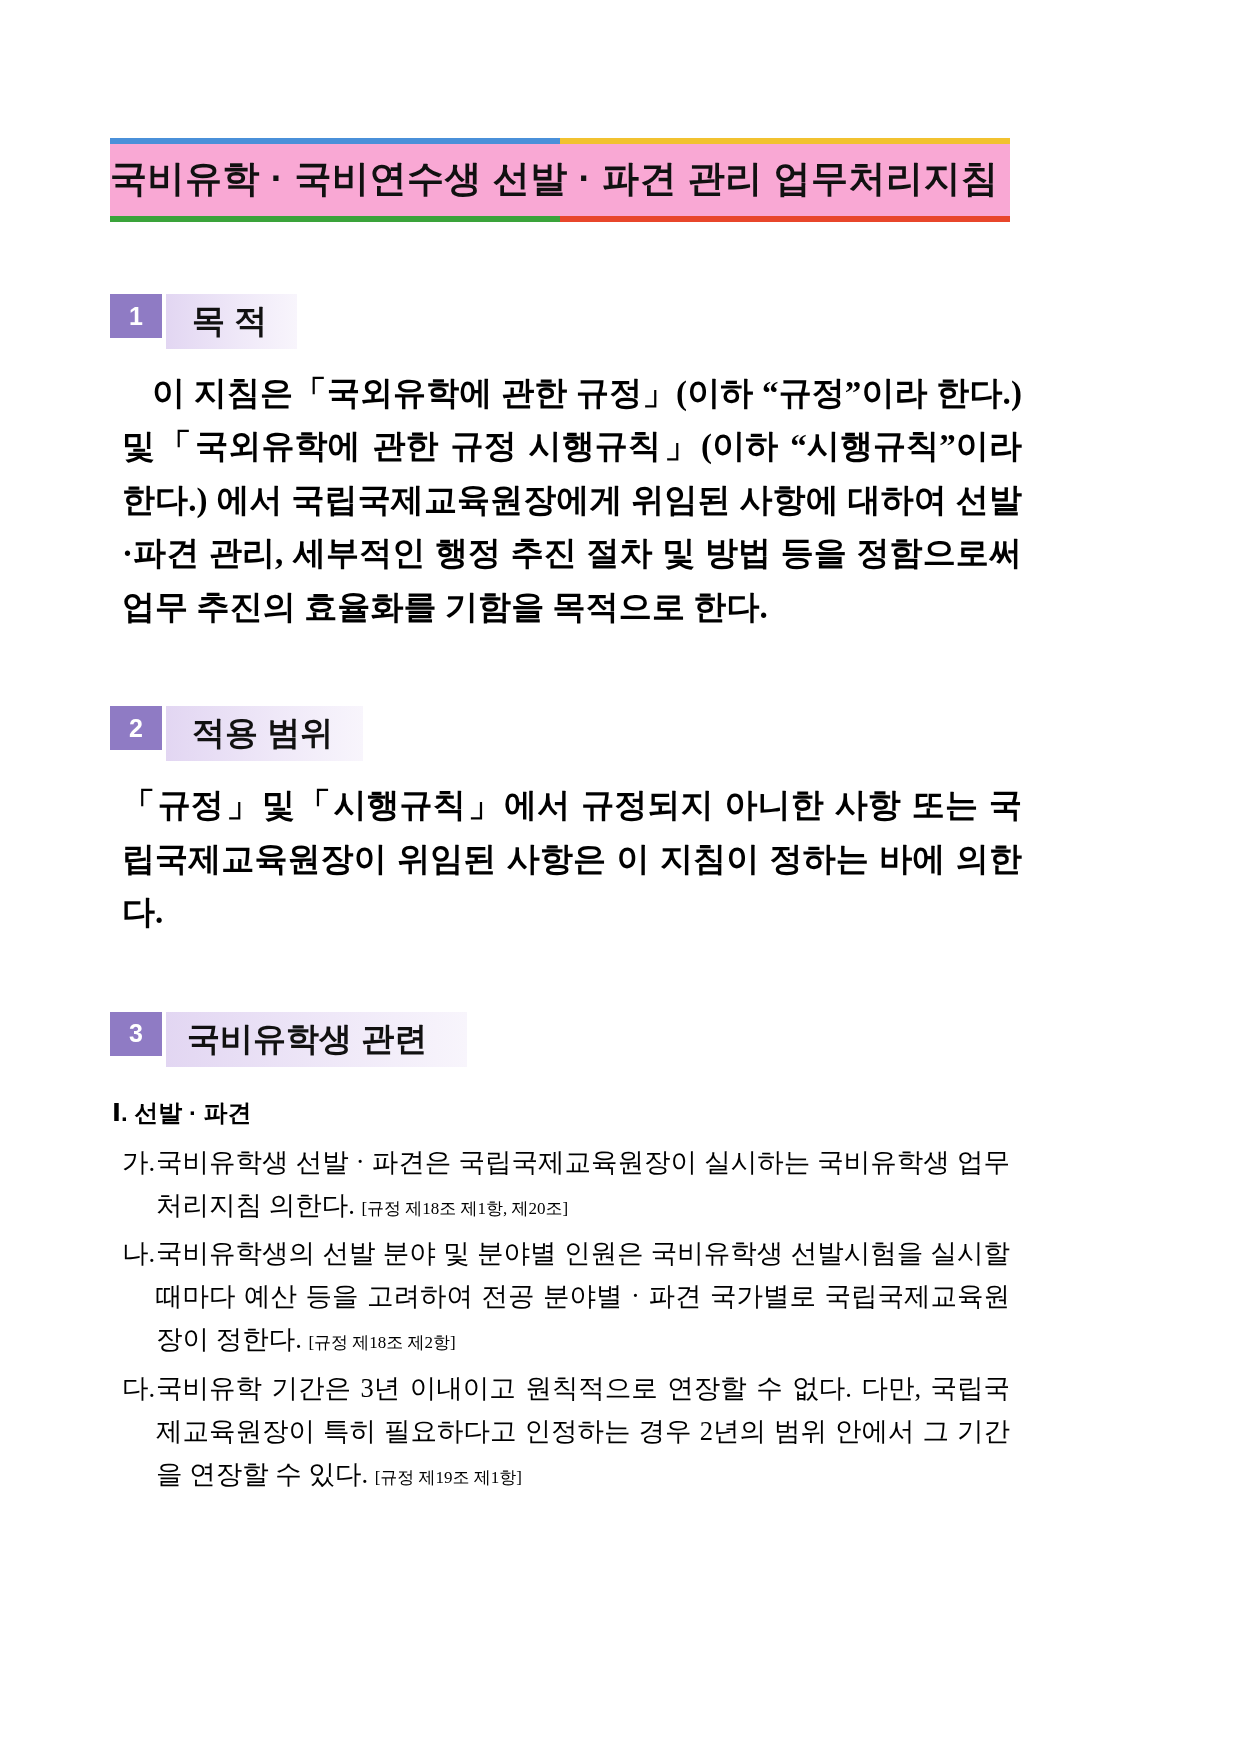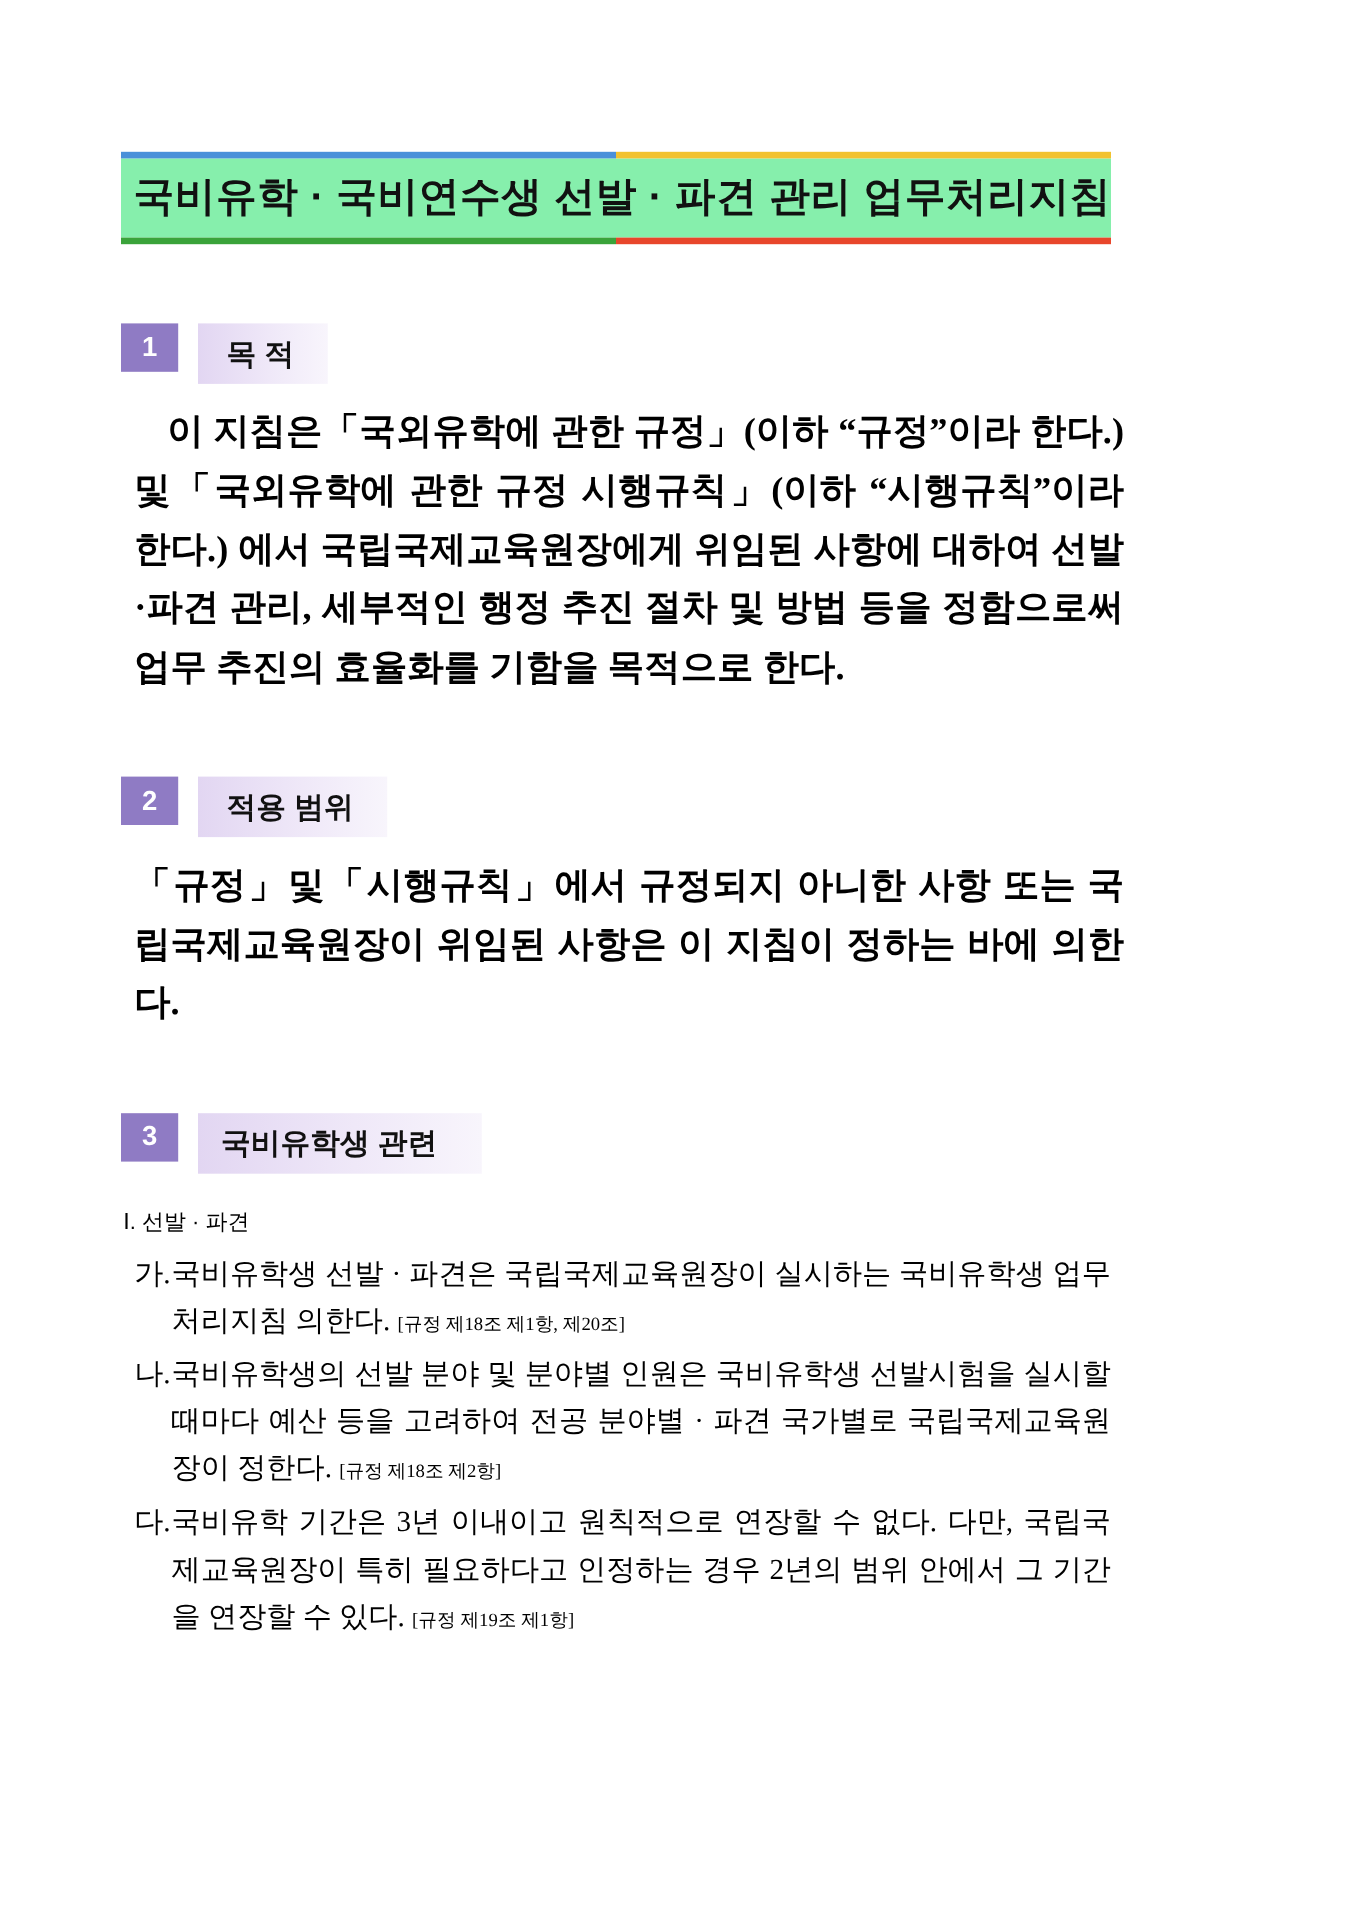--- a/index.html
+++ b/index.html
@@ -35,24 +35,24 @@
   }
   .title-rule.top .seg1 { background: #4a90d9; }
   .title-rule.top .seg2 { background: #f2c230; }
   .title-rule.bottom .seg1 { background: #3aa33a; }
   .title-rule.bottom .seg2 { background: #e8462b; }
   .title-rule .seg1 { width: 50%; }
   .title-rule .seg2 { width: 50%; }
 
   .title-bar {
     width: 900px;
-    background: #86efac;
+    background: #f9a8d4;
     box-sizing: border-box;
     padding: 10px 0 12px 0;
-    text-align: right;
+    text-align: left;
   }
   .title-text {
     font-family: "Liberation Sans", "DejaVu Sans", sans-serif;
     font-weight: bold;
     font-size: 37px;
     letter-spacing: 0.5px;
     color: #111111;
     white-space: nowrap;
   }
 
@@ -75,24 +75,24 @@
     align-items: center;
     justify-content: center;
     flex: none;
   }
   .section-label {
     height: 55px;
     background: linear-gradient(to right, #e2d6f2 0%, #efe8f8 55%, #f8f5fc 100%);
     display: flex;
     align-items: center;
     padding: 0 30px 0 26px;
-    margin-left: 18px;
-    font-family: "Liberation Sans", "DejaVu Sans", sans-serif;
-    font-weight: bold;
-    font-size: 27px;
+    margin-left: 4px;
+    font-family: "Liberation Sans", "DejaVu Sans", sans-serif;
+    font-weight: bold;
+    font-size: 33px;
     color: #111111;
     white-space: nowrap;
   }
   .section-label.wide { padding-right: 40px; padding-left: 21px; }
 
   
   p.body {
     font-size: 33px;
     line-height: 1.62;
     margin: 12px;
@@ -100,22 +100,22 @@
     text-justify: inter-character;
     letter-spacing: 0.1px;
     width: 900px;
     font-weight: bold;
   }
   p.body.indent { text-indent: 30px; }
 
   
   .sub-head {
     font-family: "Liberation Sans", "DejaVu Sans", sans-serif;
-    font-weight: normal;
-    font-size: 20px;
+    font-weight: bold;
+    font-size: 24px;
     margin-top: 30px;
     margin-bottom: 12px;
     margin-left: 2px;
   }
   ul.items {
     list-style: none;
     margin: 0;
     padding: 0;
     width: 900px;
   }

